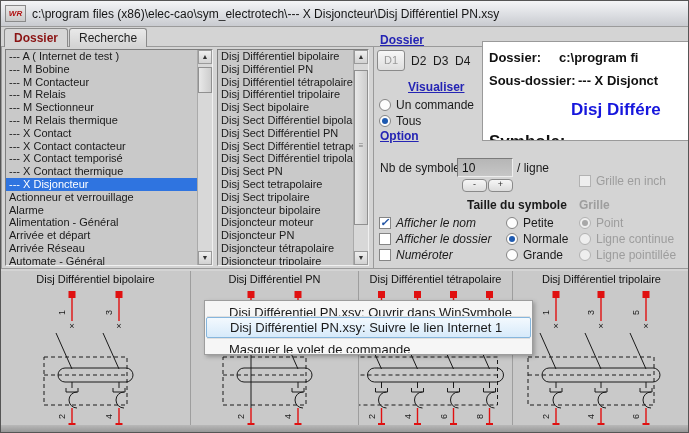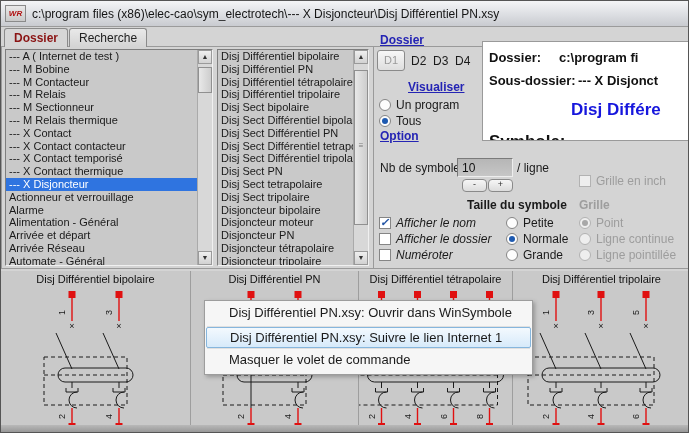--- a/index.html
+++ b/index.html
@@ -63,21 +63,21 @@
   
   .preview{position:absolute;top:270px;left:0;width:689px;height:163px;background:#c9c9c9;display:flex;}
   .cell{position:relative;height:100%;border-right:1px solid #9e9e9e;box-sizing:border-box;}
   .cell:last-child{border-right:none;}
   .cell-label{position:absolute;top:2px;left:0;right:0;text-align:center;font-size:11px;color:#111;white-space:nowrap;overflow:hidden;}
   .cell svg{position:absolute;top:16px;left:0;}
   .bottom-strip{position:absolute;bottom:0;left:0;right:0;height:7px;background:linear-gradient(#b8b8b8,#989898);}
   
   .ctx-menu{position:absolute;left:203px;top:299px;width:325px;background:#f6f6f6;
     border:1px solid #9d9d9d;box-shadow:2px 2px 4px rgba(0,0,0,.25);z-index:10;padding:1px;}
-  .ctx-item{height:24px;line-height:21px;font-size:13px;color:#1a1a1a;padding-left:23px;white-space:nowrap;overflow:hidden;}
+  .ctx-item{height:14px;line-height:21px;font-size:13px;color:#1a1a1a;padding-left:23px;white-space:nowrap;overflow:hidden;}
   .ctx-item.hl{background:linear-gradient(#f3f9fe,#d7eafa);border:1px solid #86b6dd;border-radius:2px;
     line-height:19px;height:19px;box-sizing:content-box;}
   .ctx-sep{height:1px;background:#e0e0e0;margin:0 1px;}
 </style>
 </head>
 <body>
 
 <div class="screen">
 
   <div class="titlebar">
@@ -154,21 +154,21 @@
   <div id="dbuttons">
       <div class="dbtn" style="left:376px;top:49px;">D1</div>
       <div class="dlabel" style="left:410px;top:53px;">D2</div>
       <div class="dlabel" style="left:432px;top:53px;">D3</div>
       <div class="dlabel" style="left:454px;top:53px;">D4</div>
     </div>
   <div class="link" style="left:379px;top:79px;margin-left:28px;">Visualiser</div>
   <div id="visualiser-radios" style="position:absolute;left:378px;top:96px;">
       <div class="ctl-row">
         <span class="radio"></span>
-        <span class="ctl-label">Un program</span>
+        <span class="ctl-label">Un commande</span>
       </div>
       <div class="ctl-row">
         <span class="radio on"></span>
         <span class="ctl-label">Tous</span>
       </div>
     </div>
   <div class="link" style="left:379px;top:128px;">Option</div>
 
   <div class="static-label" style="left:379px;top:160px;">Nb de symbole :</div>
   <input class="nb-input" value="10" style="">

